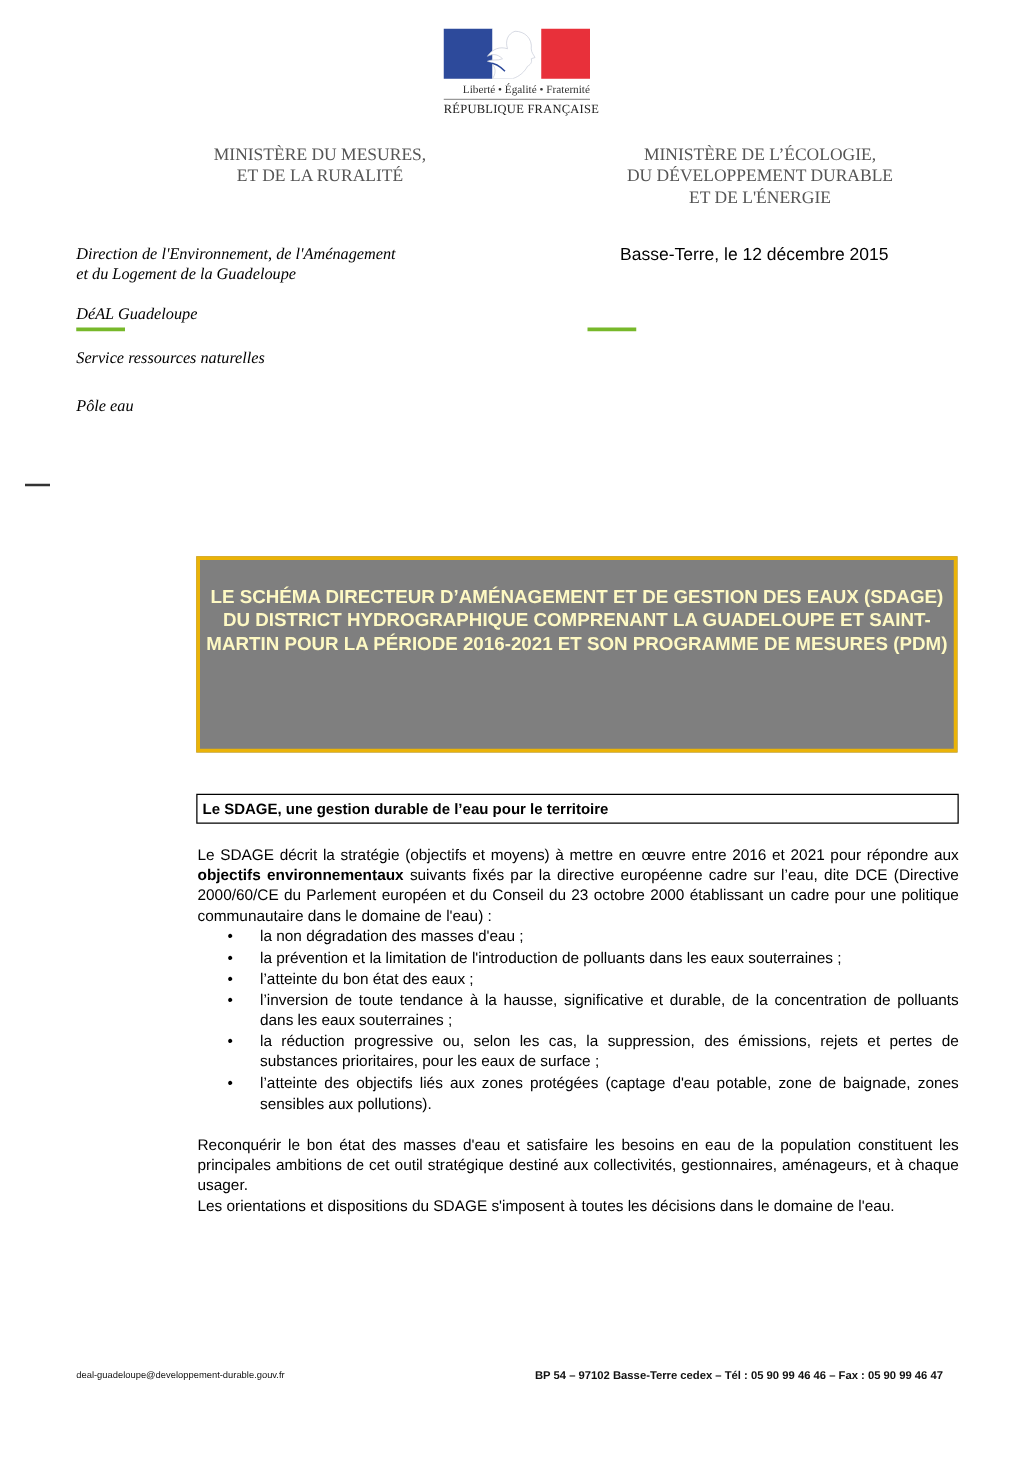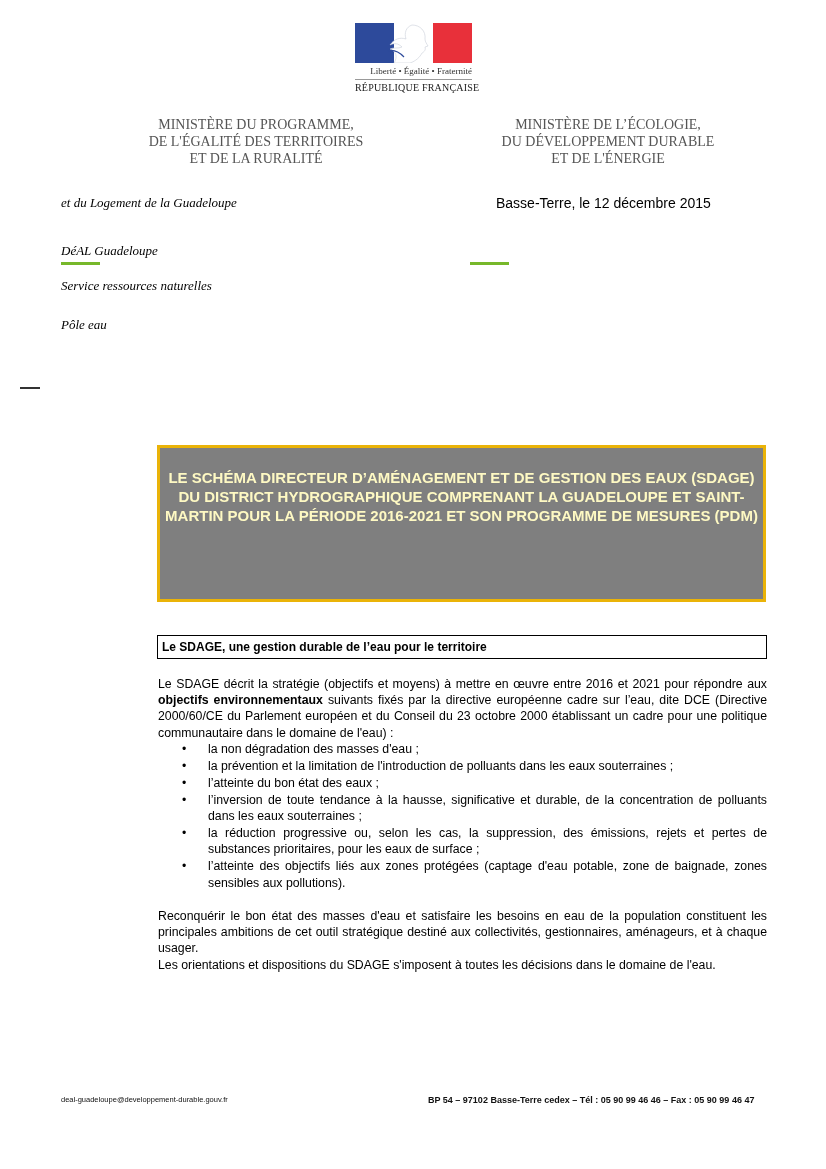--- a/index.html
+++ b/index.html
@@ -64,31 +64,31 @@
       </svg>
     </div>
     <div class="red"></div>
   </div>
   <div class="motto">Liberté • Égalité • Fraternité</div>
   <div class="rule"></div>
   <div class="rf">RÉPUBLIQUE FRANÇAISE</div>
 </div>
 
 <div id="ministry-left" class="abs serif ministry">
-  <div>MINISTÈRE DU PROGRAMME,</div>
-  <div>DE L'ÉGALITÉ DES TERRITOIRES</div>
+  <div>MINISTÈRE DU MESURES,</div>
   <div>ET DE LA RURALITÉ</div>
 </div>
 <div id="ministry-right" class="abs serif ministry">
   <div>MINISTÈRE DE L’ÉCOLOGIE,</div>
   <div>DU DÉVELOPPEMENT DURABLE</div>
   <div>ET DE L'ÉNERGIE</div>
 </div>
 
 <div id="direction" class="abs serif ital">
+  <div>Direction de l'Environnement, de l'Aménagement</div>
   <div>et du Logement de la Guadeloupe</div>
 </div>
 <div id="deal" class="abs serif ital">DéAL Guadeloupe</div>
 <div id="green-left" class="abs greenbar"></div>
 <div id="service" class="abs serif ital">Service ressources naturelles</div>
 <div id="pole" class="abs serif ital">Pôle eau</div>
 <div id="dash-left" class="abs"></div>
 
 <div id="date" class="abs sans">Basse-Terre, le 12 décembre 2015</div>
 <div id="green-right" class="abs greenbar"></div>

